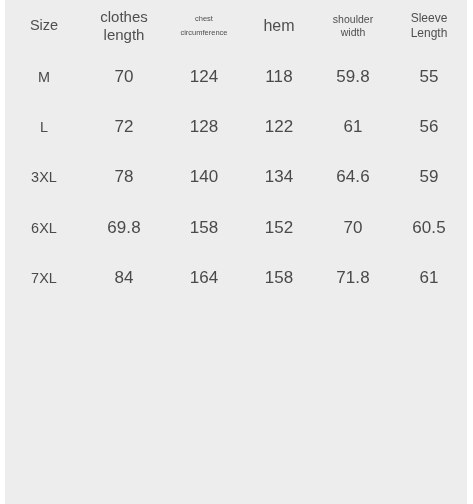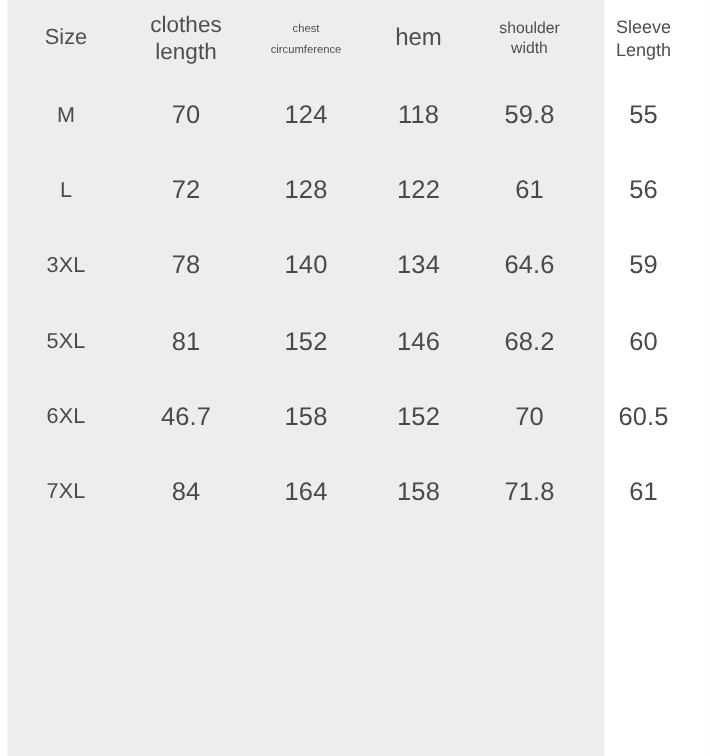--- a/index.html
+++ b/index.html
@@ -19,21 +19,21 @@
     width: 473px;
     height: 504px;
     background: #ffffff;
     box-sizing: border-box;
   }
 
   .chart-surface {
     position: absolute;
     left: 5px;
     top: 0px;
-    width: 398px;
+    width: 462px;
     height: 504px;
     background: #ededed;
   }
 
   table.size-table {
     position: absolute;
     left: 0;
     top: 0;
     width: 462px;
     border-collapse: collapse;
@@ -138,30 +138,22 @@
           </tr>
           <tr>
             <td class="cell-size">3XL</td>
             <td>78</td>
             <td>140</td>
             <td>134</td>
             <td>64.6</td>
             <td>59</td>
           </tr>
           <tr>
-            <td class="cell-size">5XL</td>
-            <td>81</td>
-            <td>152</td>
-            <td>146</td>
-            <td>68.2</td>
-            <td>60</td>
-          </tr>
-          <tr>
             <td class="cell-size">6XL</td>
-            <td>46.7</td>
+            <td>69.8</td>
             <td>158</td>
             <td>152</td>
             <td>70</td>
             <td>60.5</td>
           </tr>
           <tr>
             <td class="cell-size">7XL</td>
             <td>84</td>
             <td>164</td>
             <td>158</td>

